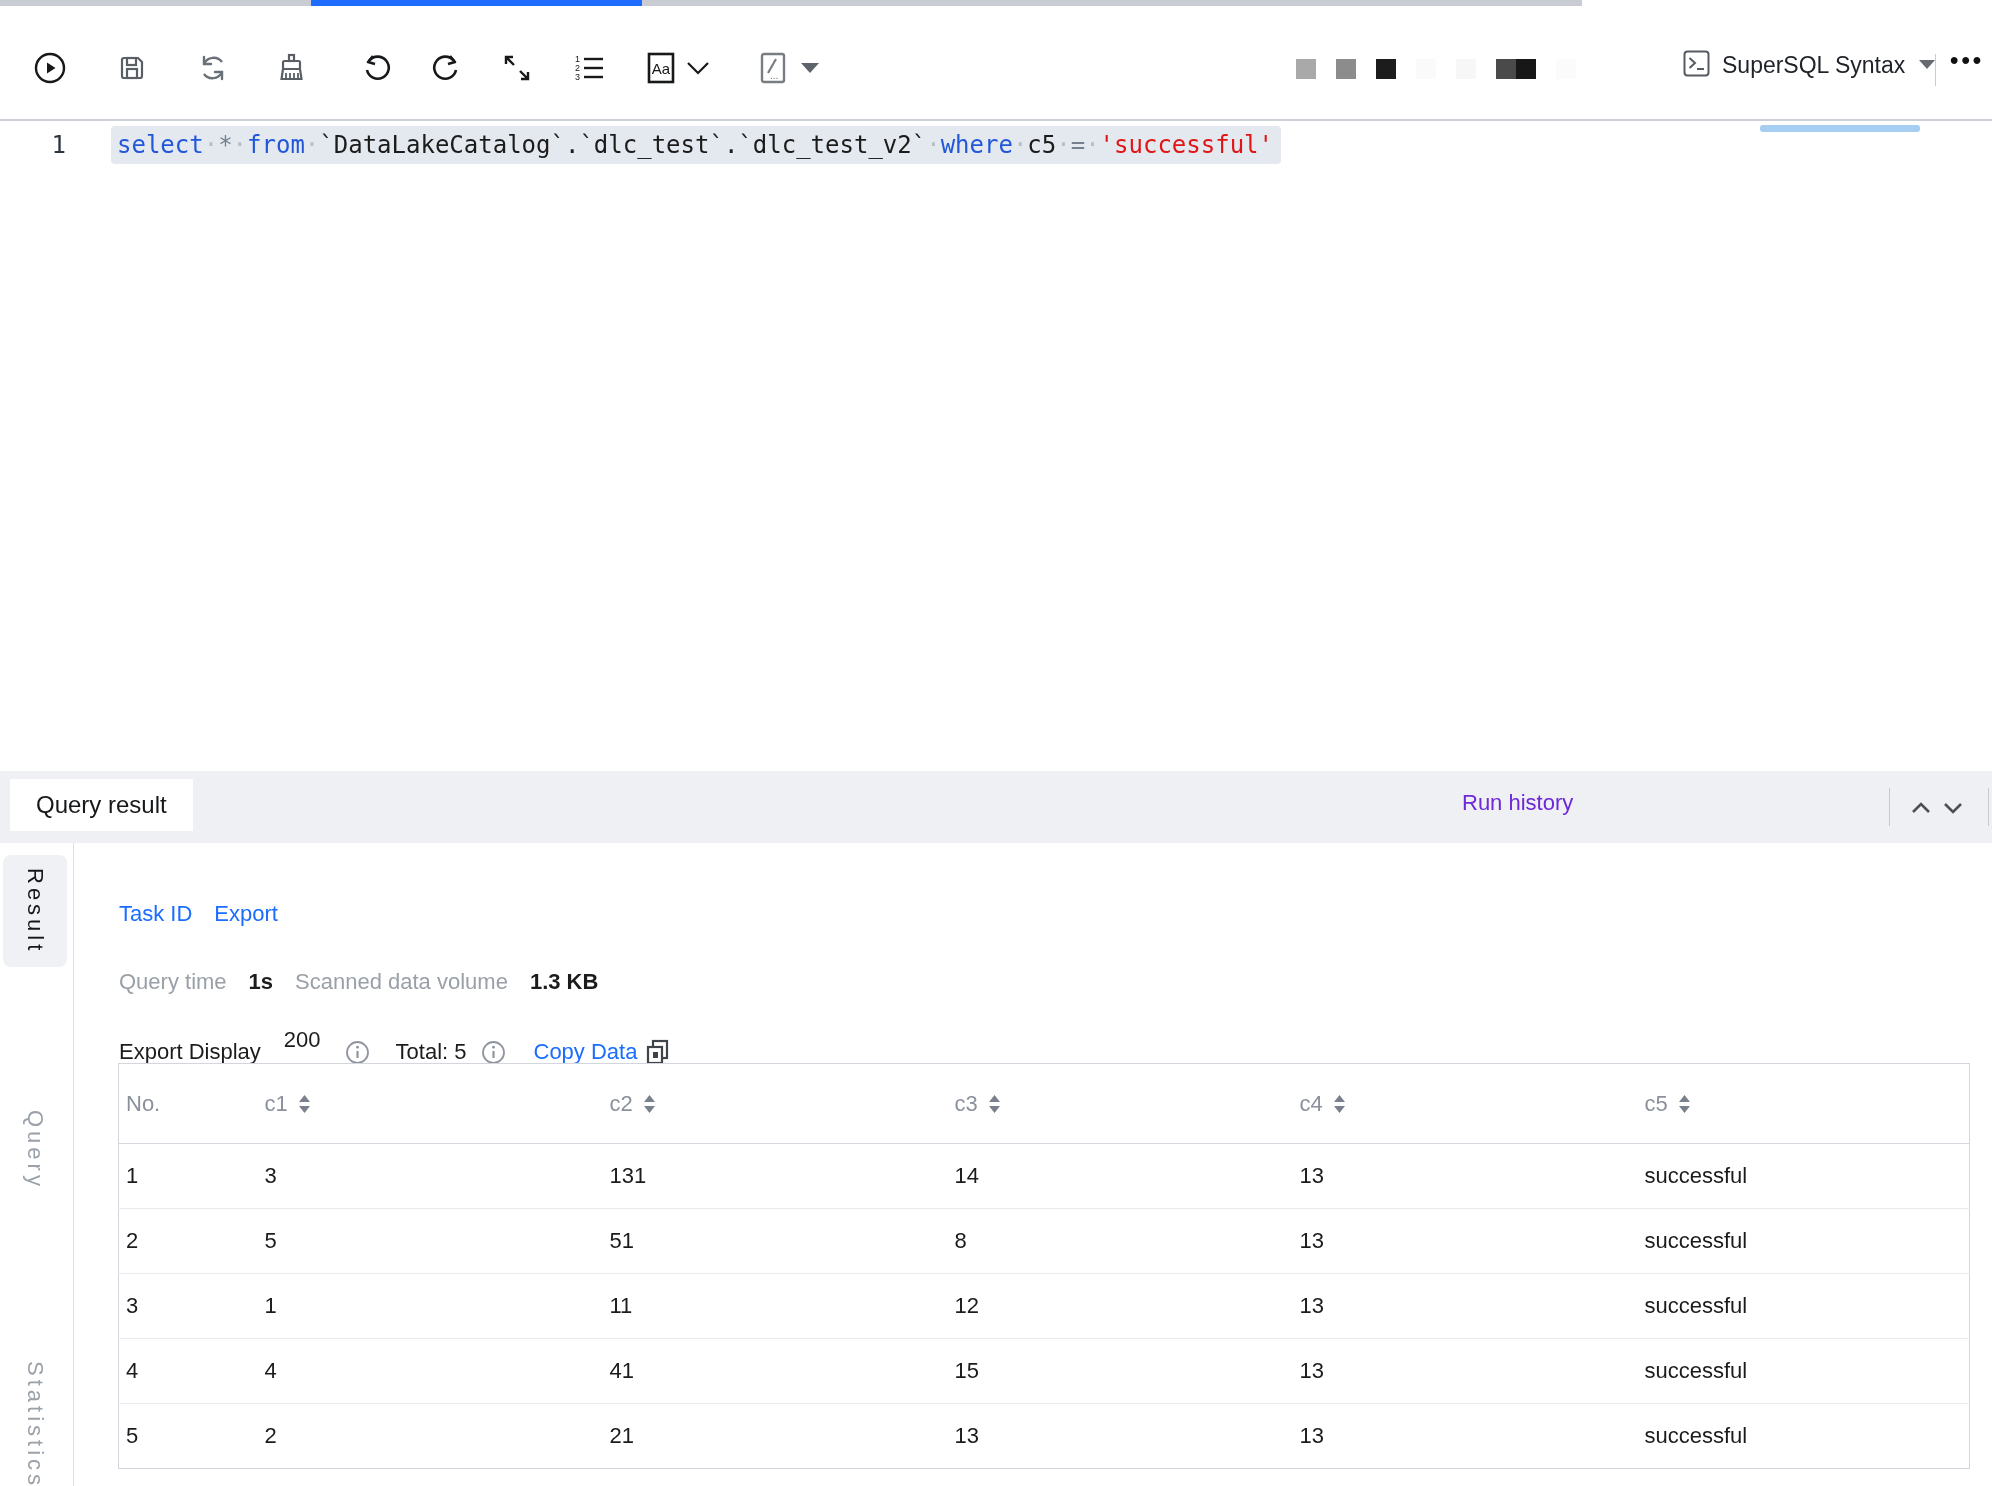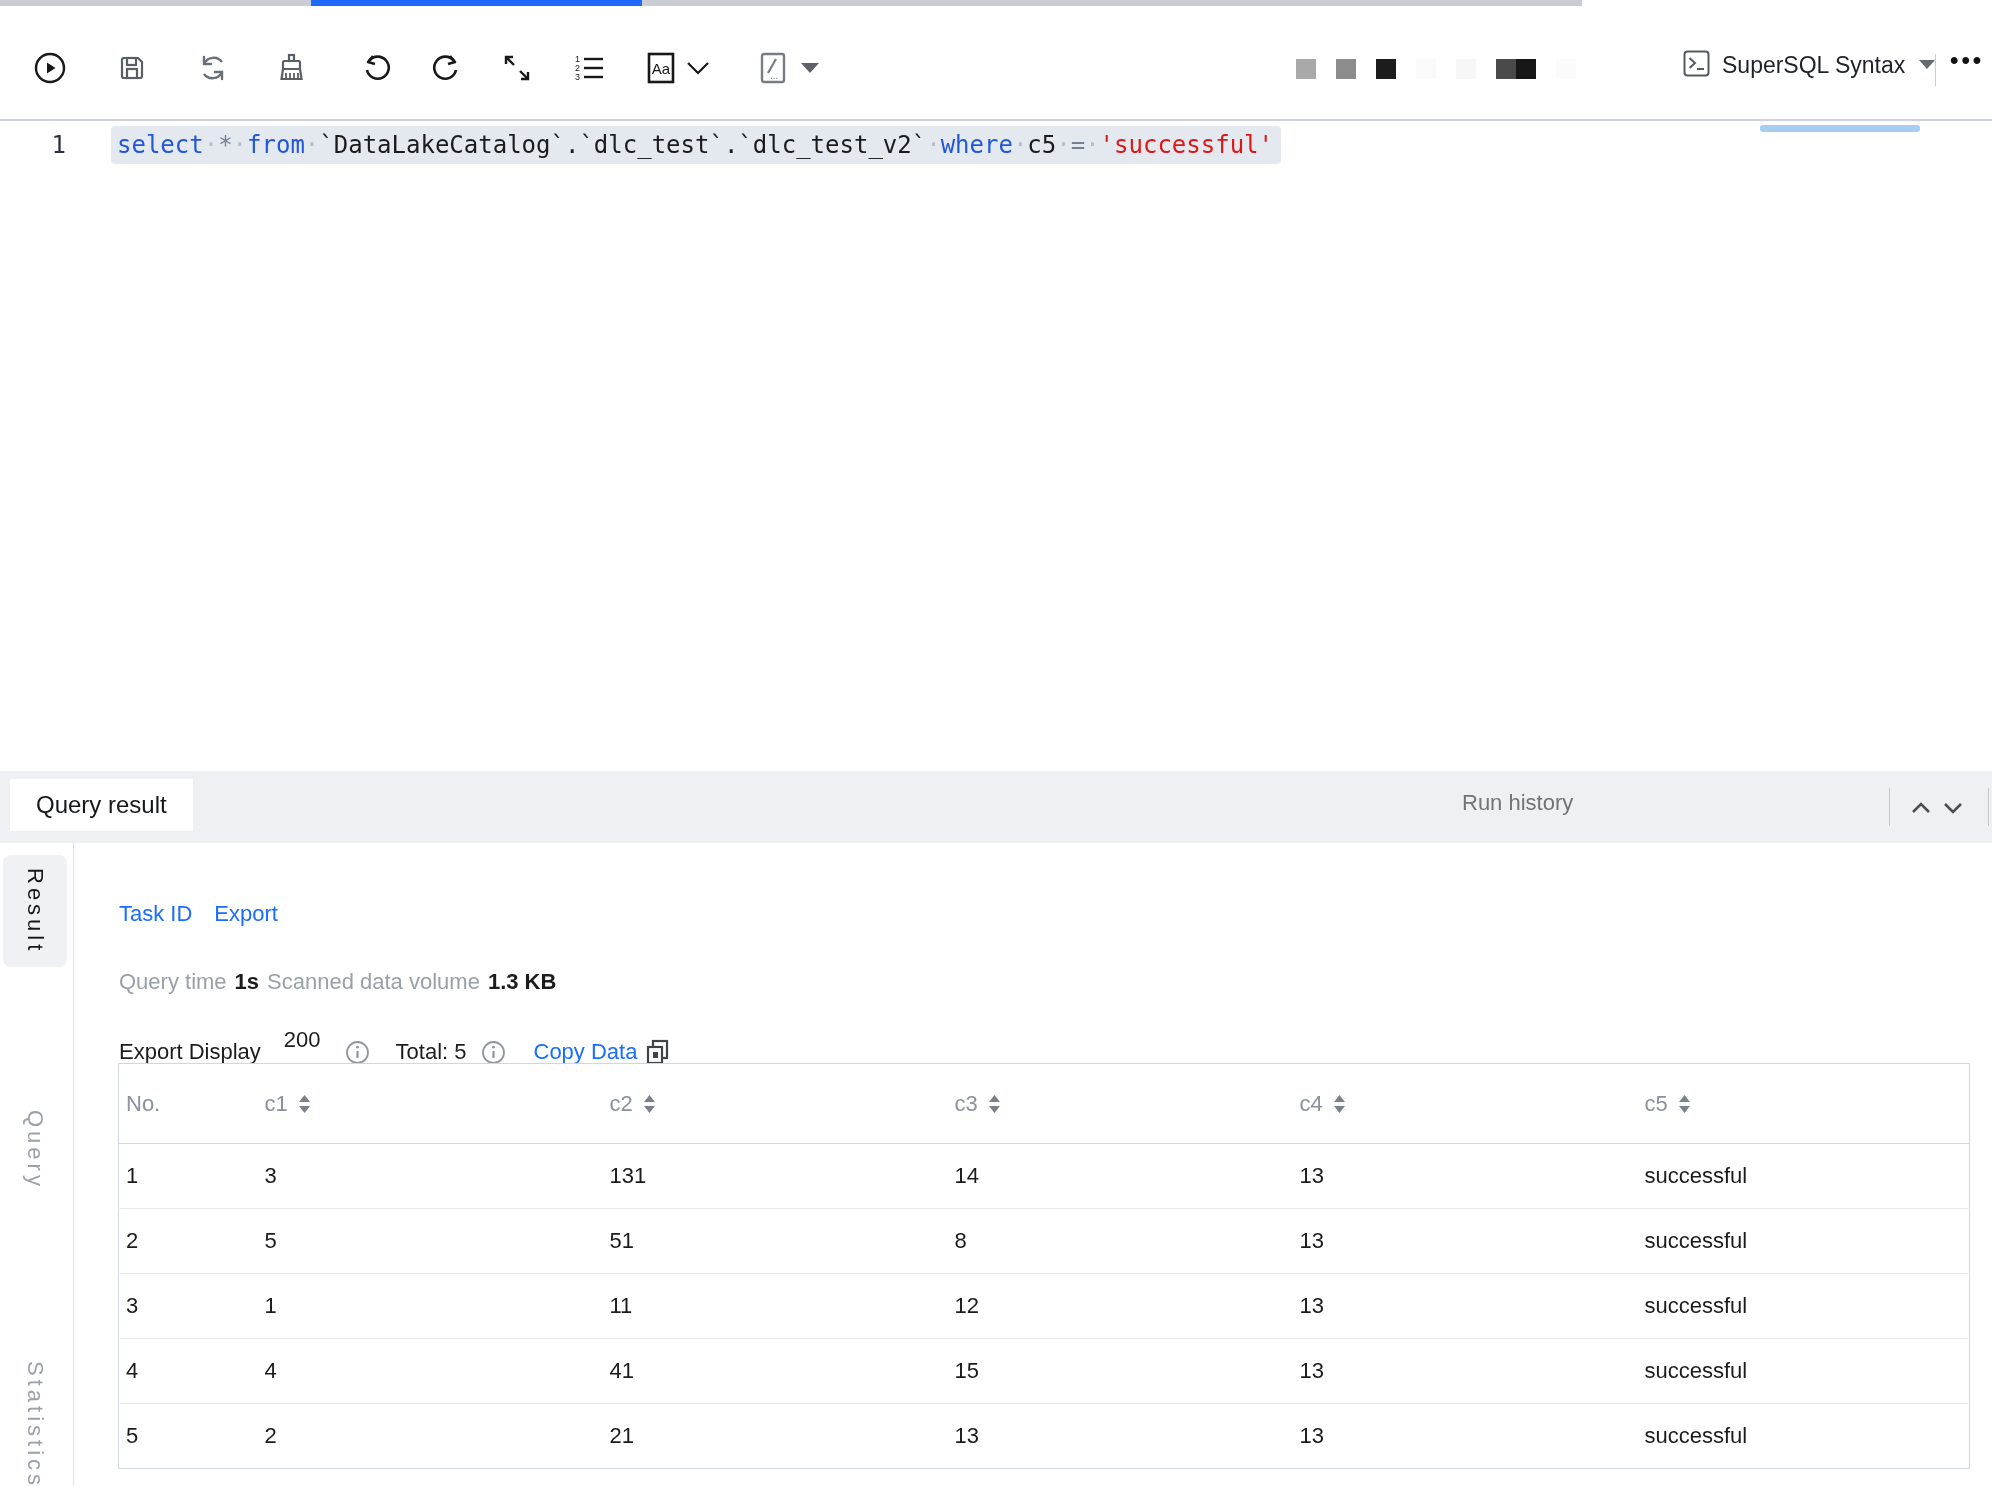--- a/index.html
+++ b/index.html
@@ -41,41 +41,41 @@
   .code-line{margin-left:45px;font-family:"DejaVu Sans Mono",monospace;font-size:24px;line-height:38px;background:#e4e9ef;border-radius:4px;padding:0 8px 0 6px;white-space:pre;cursor:text;}
   .tok-kw{color:var(--kw-blue);}
   .tok-id{color:#1b1b1b;}
   .tok-op{color:#758090;}
   .tok-str{color:var(--str-red);}
   .tok-ws{color:#b7bec7;}
 
   
   .result-header{position:absolute;left:0;top:771px;width:1992px;height:72px;background:var(--bar-bg);}
   .qr-tab{position:absolute;left:10px;top:8px;height:52px;background:#fff;display:flex;align-items:center;padding:0 26px;font-size:24px;color:#16181a;cursor:pointer;}
-  .hist-link{position:absolute;top:0;height:64px;display:flex;align-items:center;font-size:22px;color:#737373;background:none;border:none;cursor:pointer;}
+  .hist-link{position:absolute;top:0;height:64px;display:flex;align-items:center;font-size:22px;color:#6d28d9;background:none;border:none;cursor:pointer;}
   .run-hist{left:1462px;}
   .dl-hist{left:1623px;}
   .rh-divider{position:absolute;left:1889px;top:17px;width:1px;height:38px;background:#c4c9cf;}
   .chev-btn{position:absolute;top:24px;width:26px;height:26px;display:flex;align-items:center;justify-content:center;background:none;border:none;cursor:pointer;}
   .chev-up{left:1908px;}
   .chev-down{left:1940px;}
   .rh-divider2{position:absolute;left:1988px;top:17px;width:1px;height:38px;background:#c4c9cf;}
 
   
   .result-body{position:absolute;left:0;top:843px;width:1992px;height:643px;background:#fff;}
   .side-rail{position:absolute;left:0;top:0;width:74px;height:643px;border-right:1px solid #dde0e4;background:#fff;}
   .v-tab{position:absolute;left:3px;width:64px;writing-mode:vertical-rl;text-align:center;font-size:22px;letter-spacing:4px;color:#9ba1a9;display:flex;align-items:center;justify-content:center;cursor:pointer;}
   .v-tab.active{top:12px;height:112px;background:#eff1f4;border-radius:8px;color:#15171a;}
   .v-tab.query{top:262px;height:90px;}
   .v-tab.stats{top:452px;height:260px;}
 
   .result-main{position:absolute;left:74px;top:0;width:1918px;height:643px;}
   .links-row{position:absolute;left:45px;top:58px;display:flex;gap:22px;}
   .lnk{font-size:22px;color:var(--link-blue);background:none;border:none;cursor:pointer;}
-  .meta-row{position:absolute;left:45px;top:126px;display:flex;align-items:center;gap:8px;font-size:22px;}
+  .meta-row{position:absolute;left:45px;top:126px;display:flex;align-items:center;gap:22px;font-size:22px;}
   .meta-label{color:#9aa0a8;}
   .meta-value{color:#1c1c1c;font-weight:bold;}
   .controls-row{position:absolute;left:45px;top:184px;display:flex;align-items:center;font-size:22px;color:#1c1c1c;}
   .rd-label{margin-right:23px;}
   .rd-select{display:flex;align-items:flex-start;gap:14px;cursor:pointer;flex-direction:column;}
   .info-btn{margin-left:24px;background:none;border:none;cursor:pointer;display:flex;align-items:center;}
   .total-label{margin-left:26px;}
   .copy-link{margin-left:28px;font-size:22px;color:var(--link-blue);background:none;border:none;cursor:pointer;}
   .copy-icon-btn{margin-left:8px;background:none;border:none;cursor:pointer;display:flex;align-items:center;}
 

